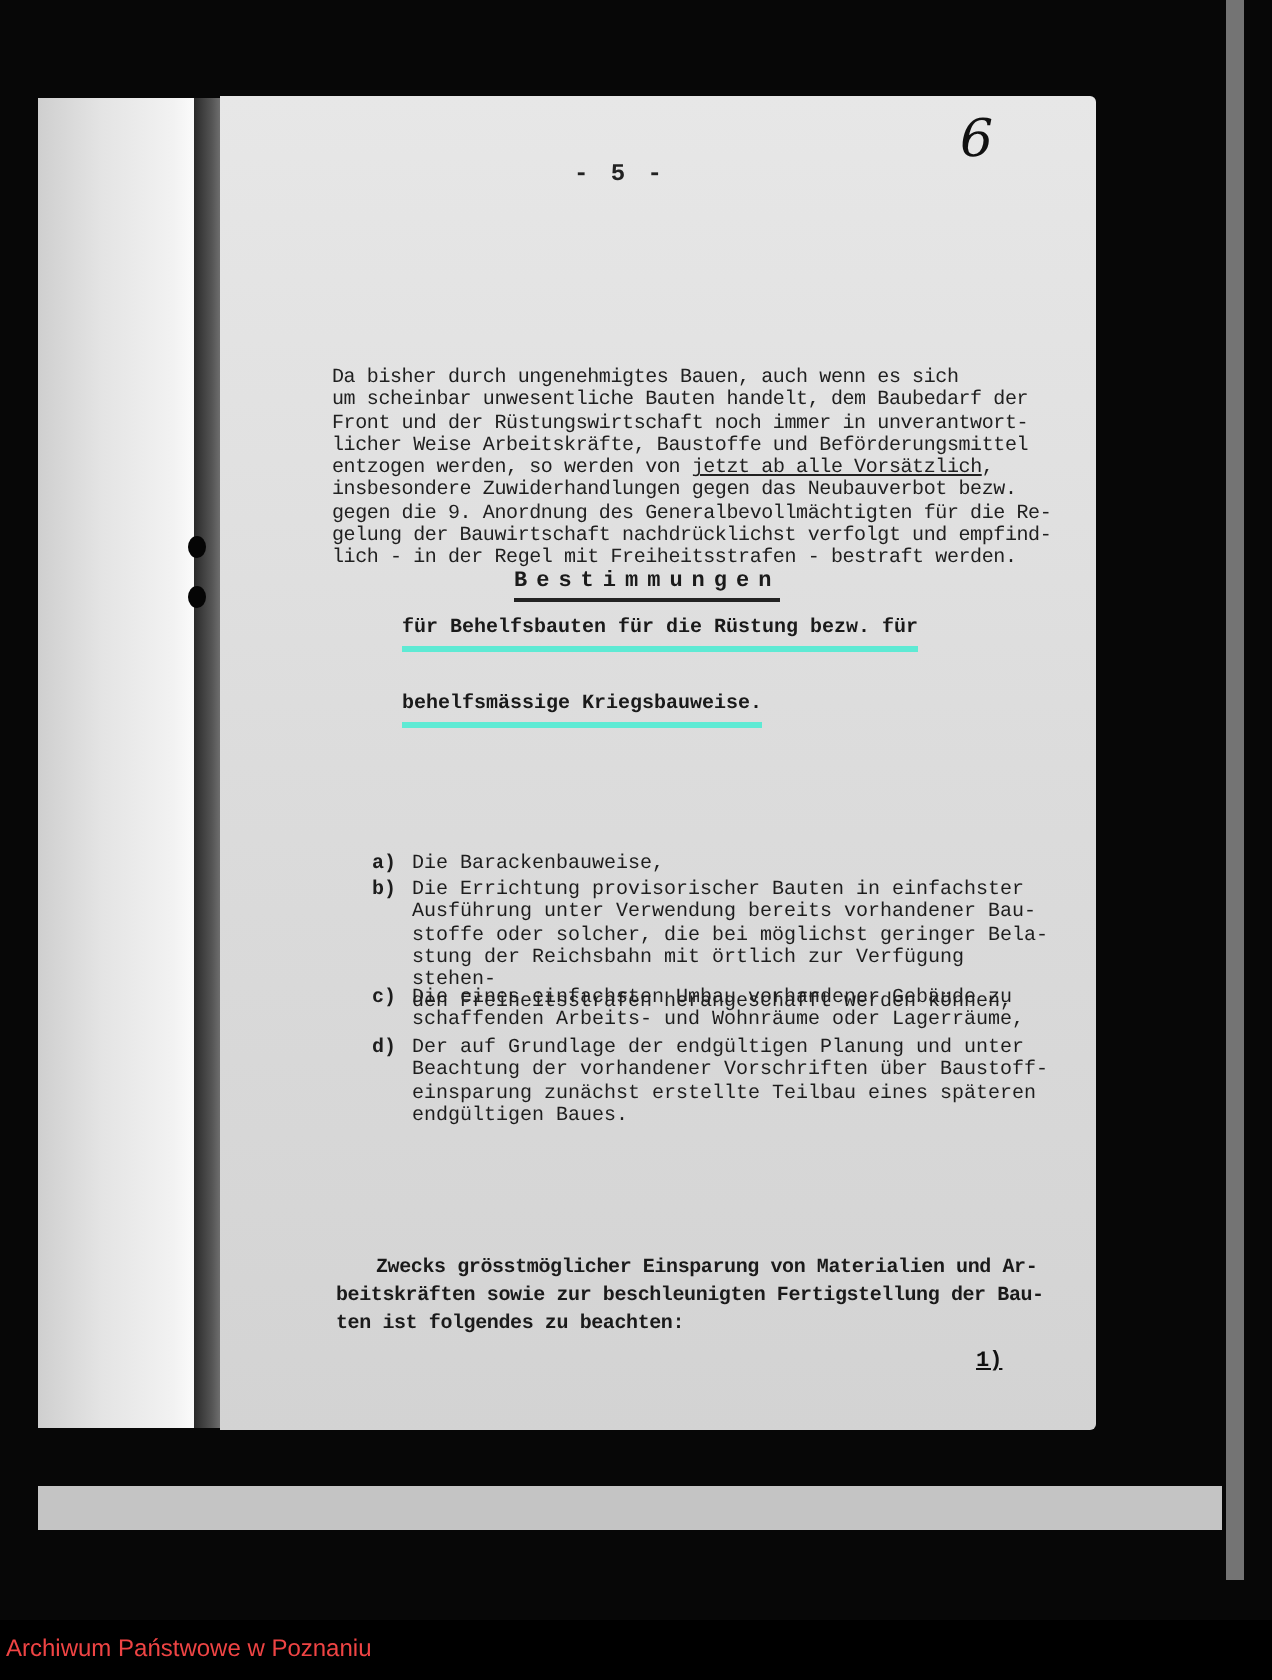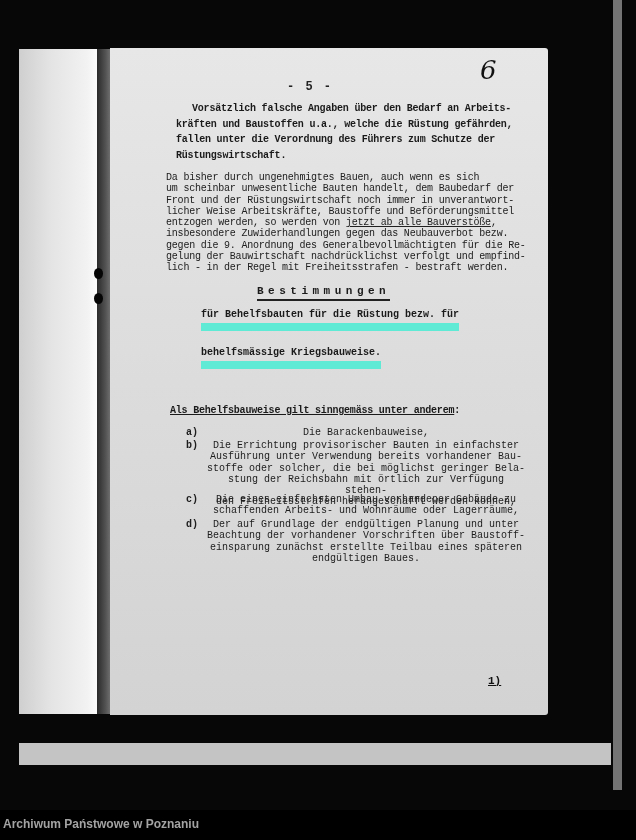--- a/index.html
+++ b/index.html
@@ -26,64 +26,59 @@
   .bottom-strip { position: absolute; left: 19px; top: 743px; width: 592px; height: 22px; background: #c4c4c4; }
   .page-num { position: absolute; left: 287px; top: 80px; font-size: 12px; font-weight: bold; color: #222; letter-spacing: 2px; }
   .folio { position: absolute; left: 480px; top: 55px; font-family: "DejaVu Serif", serif; font-style: italic; font-size: 26px; color: #111; }
   .para {
     position: absolute; font-size: 10px; line-height: 15.5px; color: #1a1a1a; font-weight: bold;
     letter-spacing: -0.2px; white-space: pre-line;
   }
   .para.dense { line-height: 11.3px; font-weight: normal; color: #202020; }
   .u { text-decoration: underline; }
   .heading { position: absolute; left: 257px; top: 285px; font-size: 11px; font-weight: bold; letter-spacing: 4.5px; color: #1a1a1a; border-bottom: 2px solid #222; padding-bottom: 2px; }
-  .subhead { position: absolute; left: 201px; font-size: 10px; font-weight: bold; color: #1a1a1a; border-bottom: 8px solid #5eead4; padding-bottom: 3px; }
+  .subhead { position: absolute; left: 201px; font-size: 10px; font-weight: bold; color: #1a1a1a; border-bottom: 3px solid #5eead4; padding-bottom: 3px; }
   .list-item { position: absolute; left: 186px; font-size: 10px; line-height: 11.3px; color: #1d1d1d; width: 340px; }
   .list-item .marker { position: absolute; left: 0; top: 0; font-weight: bold; }
-  .list-item .text { display: block; margin-left: 20px; white-space: pre-line; text-align: center; }
+  .list-item .text { display: block; margin-left: 20px; white-space: pre-line; }
   .sheet-mark { position: absolute; left: 488px; top: 675px; font-size: 11px; font-weight: bold; color: #111; text-decoration: underline; }
-  .caption { position: absolute; left: 3px; top: 817px; font-family: "Liberation Sans", sans-serif; font-weight: bold; font-size: 12px; color: #a3a3a3; }
+  .caption { position: absolute; left: 3px; top: 817px; font-family: "Liberation Sans", sans-serif; font-weight: normal; font-size: 12px; color: #ef4444; }
 </style>
 </head>
 <body>
 
 <div class="scan-area">
   <div class="left-strip"></div>
   <div class="gutter"></div>
   <div class="punch-hole" style="top:268px"></div>
   <div class="punch-hole" style="top:293px"></div>
   <div class="right-edge"></div>
   <div class="bottom-strip"></div>
 
   <div class="page"></div>
 
   <div class="folio">6</div>
   <div class="page-num">- 5 -</div>
 
-  <div class="para" style="left:176px; top:101px; width:360px; text-indent:16px">Vorsätzlich falsche Angaben über den Bedarf an Arbeits-
-kräften und Baustoffen u.a., welche die Rüstung gefährden,
-fallen unter die Verordnung des Führers zum Schutze der
-Rüstungswirtschaft.</div>
 
-  <div class="para dense" style="left:166px; top:172px; width:375px"><span>Da bisher durch ungenehmigtes Bauen, auch wenn es sich
+  <div class="para dense" style="left:166px; top:184px; width:375px"><span>Da bisher durch ungenehmigtes Bauen, auch wenn es sich
 um scheinbar unwesentliche Bauten handelt, dem Baubedarf der
 Front und der Rüstungswirtschaft noch immer in unverantwort-
 licher Weise Arbeitskräfte, Baustoffe und Beförderungsmittel
-entzogen werden, so werden von </span><span class="u">jetzt ab alle Bauverstöße</span><span>,
+entzogen werden, so werden von </span><span class="u">jetzt ab alle Vorsätzlich</span><span>,
 insbesondere Zuwiderhandlungen gegen das Neubauverbot bezw.
 gegen die 9. Anordnung des Generalbevollmächtigten für die Re-
 gelung der Bauwirtschaft nachdrücklichst verfolgt und empfind-
 lich - in der Regel mit Freiheitsstrafen - bestraft werden.</span></div>
 
   <div class="heading">Bestimmungen</div>
   <div class="subhead" style="top:309px">für Behelfsbauten für die Rüstung bezw. für</div>
   <div class="subhead" style="top:347px">behelfsmässige Kriegsbauweise.</div>
 
 
-  <div class="para" style="left:170px; top:403px; width:370px"><span class="u">Als Behelfsbauweise gilt sinngemäss unter anderem</span><span>:</span></div>
 
   <div class="list-item" style="top:427px">
       <span class="marker">a)</span>
       <span class="text">Die Barackenbauweise,</span>
     </div>
   <div class="list-item" style="top:440px">
       <span class="marker">b)</span>
       <span class="text">Die Errichtung provisorischer Bauten in einfachster
 Ausführung unter Verwendung bereits vorhandener Bau-
 stoffe oder solcher, die bei möglichst geringer  Bela-
@@ -97,17 +92,20 @@
     </div>
   <div class="list-item" style="top:519px">
       <span class="marker">d)</span>
       <span class="text">Der auf Grundlage der endgültigen Planung und unter
 Beachtung der vorhandener Vorschriften über Baustoff-
 einsparung zunächst erstellte Teilbau eines späteren
 endgültigen Baues.</span>
     </div>
 
 
+  <div class="para" style="left:168px; top:628px; width:375px; line-height:14px; text-indent:20px">Zwecks grösstmöglicher Einsparung von Materialien und Ar-
+beitskräften sowie zur beschleunigten Fertigstellung der Bau-
+ten ist folgendes zu beachten:</div>
 
   <div class="sheet-mark">1)</div>
 </div>
 
 <div class="caption">Archiwum Państwowe w Poznaniu</div>
 
 </body></html>

